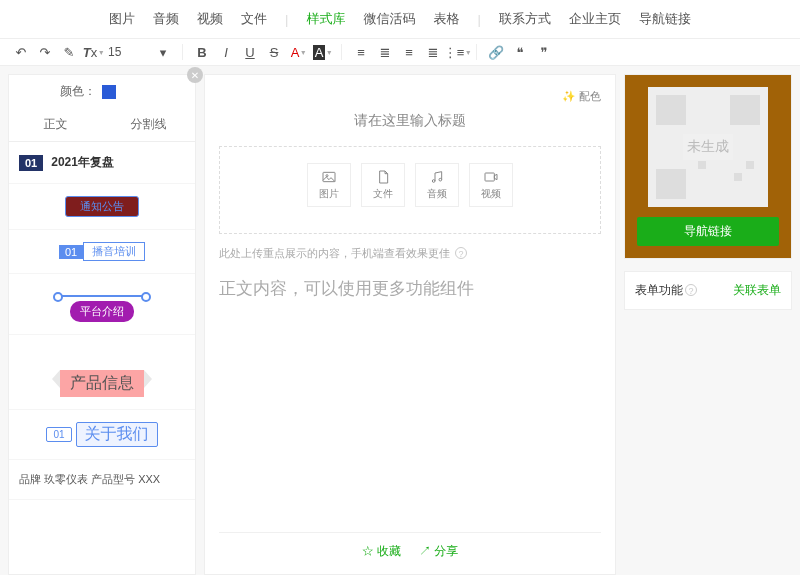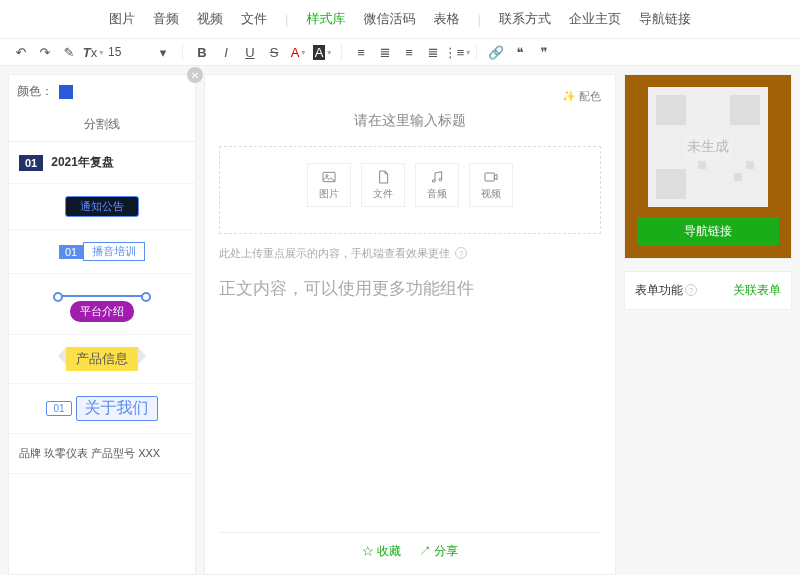--- a/index.html
+++ b/index.html
@@ -13,41 +13,41 @@
 .toolbar { display: flex; align-items: center; gap: 6px; padding: 4px 12px; color: #888; font-size: 13px; border-top: 1px solid #eee; border-bottom: 1px solid #eee; }
 .toolbar .tbtn { width: 18px; height: 18px; display: flex; align-items: center; justify-content: center; cursor: pointer; color: #555; }
 .toolbar .fs { width: 40px; font-size: 12px; color: #555; border: none; }
 .toolbar .vsep { width: 1px; height: 16px; background: #eee; margin: 0 4px; }
 .toolbar .dd::after { content: "▾"; font-size: 8px; margin-left: 2px; color: #aaa; }
 
 .main { display: flex; height: calc(100% - 70px); background: #f7f7f7; padding-top: 8px; }
 
 .sidebar { width: 188px; background: #fff; border: 1px solid #eee; position: relative; margin-left: 8px; }
 .close-side { position: absolute; top: -8px; right: -8px; width: 16px; height: 16px; border-radius: 50%; background: #ccc; color: #fff; display: flex; align-items: center; justify-content: center; font-size: 10px; cursor: pointer; }
-.color-row { padding: 8px; font-size: 12px; color: #666; display: flex; align-items: center; gap: 6px; }
+.color-row { padding: 8px; font-size: 12px; color: #666; display: flex; align-items: center; gap: 6px; margin-left: 43px; }
 .swatch { width: 14px; height: 14px; background: #2a5bd7; border: 1px solid #2a5bd7; }
 .tabs { display: flex; border-bottom: 1px solid #eee; }
 .tabs .tab { flex: 1; text-align: center; padding: 8px 0; font-size: 12px; color: #666; cursor: pointer; }
 .tabs .tab.active { color: #1aad19; border-bottom: 2px solid #1aad19; }
 .styles { overflow-y: auto; height: calc(100% - 70px); }
 .style-item { padding: 12px 10px; text-align: center; border-bottom: 1px solid #f5f5f5; }
 
 .si1 { display: flex; align-items: center; gap: 8px; font-weight: bold; text-align: left; }
 .si1 .num { background: #233367; color: #fff; padding: 2px 6px; font-size: 11px; }
-.si2 .pill { display: inline-block; border: 1px solid #5b8def; border-radius: 3px; padding: 2px 14px; color: #5b8def; background: #0f172a; font-size: 11px; }
+.si2 .pill { display: inline-block; border: 1px solid #5b8def; border-radius: 3px; padding: 2px 14px; color: #5b8def; background: #7f1d1d; font-size: 11px; }
 .si3 { display: inline-flex; align-items: center; }
 .si3 .num2 { background: #5b8def; color: #fff; padding: 1px 6px; font-size: 11px; }
 .si3 .txt { border: 1px solid #5b8def; padding: 1px 8px; font-size: 11px; color: #5b8def; }
 .si4 { display: inline-flex; flex-direction: column; align-items: center; }
 .si4 .line { width: 90px; height: 2px; background: #5b8def; margin-bottom: 4px; position: relative; }
 .si4 .line::before, .si4 .line::after { content: ""; position: absolute; top: -3px; width: 6px; height: 6px; border: 2px solid #5b8def; border-radius: 50%; background: #fff; }
 .si4 .line::before { left: -4px; } .si4 .line::after { right: -4px; }
 .si4 .bub { background: #a21caf; color: #fff; padding: 3px 10px; border-radius: 10px; font-size: 11px; }
 .si5 { text-align: left; font-size: 12px; color: #555; }
-.si6 .tag { display: inline-block; background: #fde047; color: #555; padding: 3px 10px; font-size: 13px; position: relative; }
+.si6 .tag { display: inline-block; background: #fca5a5; color: #555; padding: 3px 10px; font-size: 16px; position: relative; margin-top: 23px; }
 .si6 .tag::before, .si6 .tag::after { content: ""; position: absolute; top: 0; width: 0; height: 0; border-top: 9px solid transparent; border-bottom: 9px solid transparent; }
 .si6 .tag::before { left: -8px; border-right: 8px solid #e8e8e8; }
 .si6 .tag::after { right: -8px; border-left: 8px solid #e8e8e8; }
 .si7 { display: inline-flex; align-items: center; gap: 4px; }
 .si7 .num3 { border: 1px solid #5b8def; color: #5b8def; padding: 1px 6px; font-size: 10px; border-radius: 2px; }
 .si7 .lbl { background: #eef3ff; color: #5b8def; border: 1px solid #5b8def; padding: 1px 8px; font-size: 16px; border-radius: 2px; }
 .si8 { text-align: left; font-size: 11px; color: #555; }
 
 .editor { flex: 1; background: #fff; margin: 0 8px; border: 1px solid #eee; padding: 14px; position: relative; display: flex; flex-direction: column; }
 .ed-top { text-align: right; font-size: 11px; color: #888; }
@@ -127,20 +127,21 @@
 
 <div class="main">
 
   <div class="sidebar">
     <div class="close-side">✕</div>
     <div class="color-row">
       <span>颜色：</span>
       <span class="swatch"></span>
     </div>
     <div class="tabs">
+      <div class="tab">正文</div>
       <div class="tab">分割线</div>
     </div>
     <div class="styles">
       <div class="style-item">
         <div class="si1">
             <span class="num">01</span>
             <span>2021年复盘</span>
           </div>
       </div>
       <div class="style-item">

